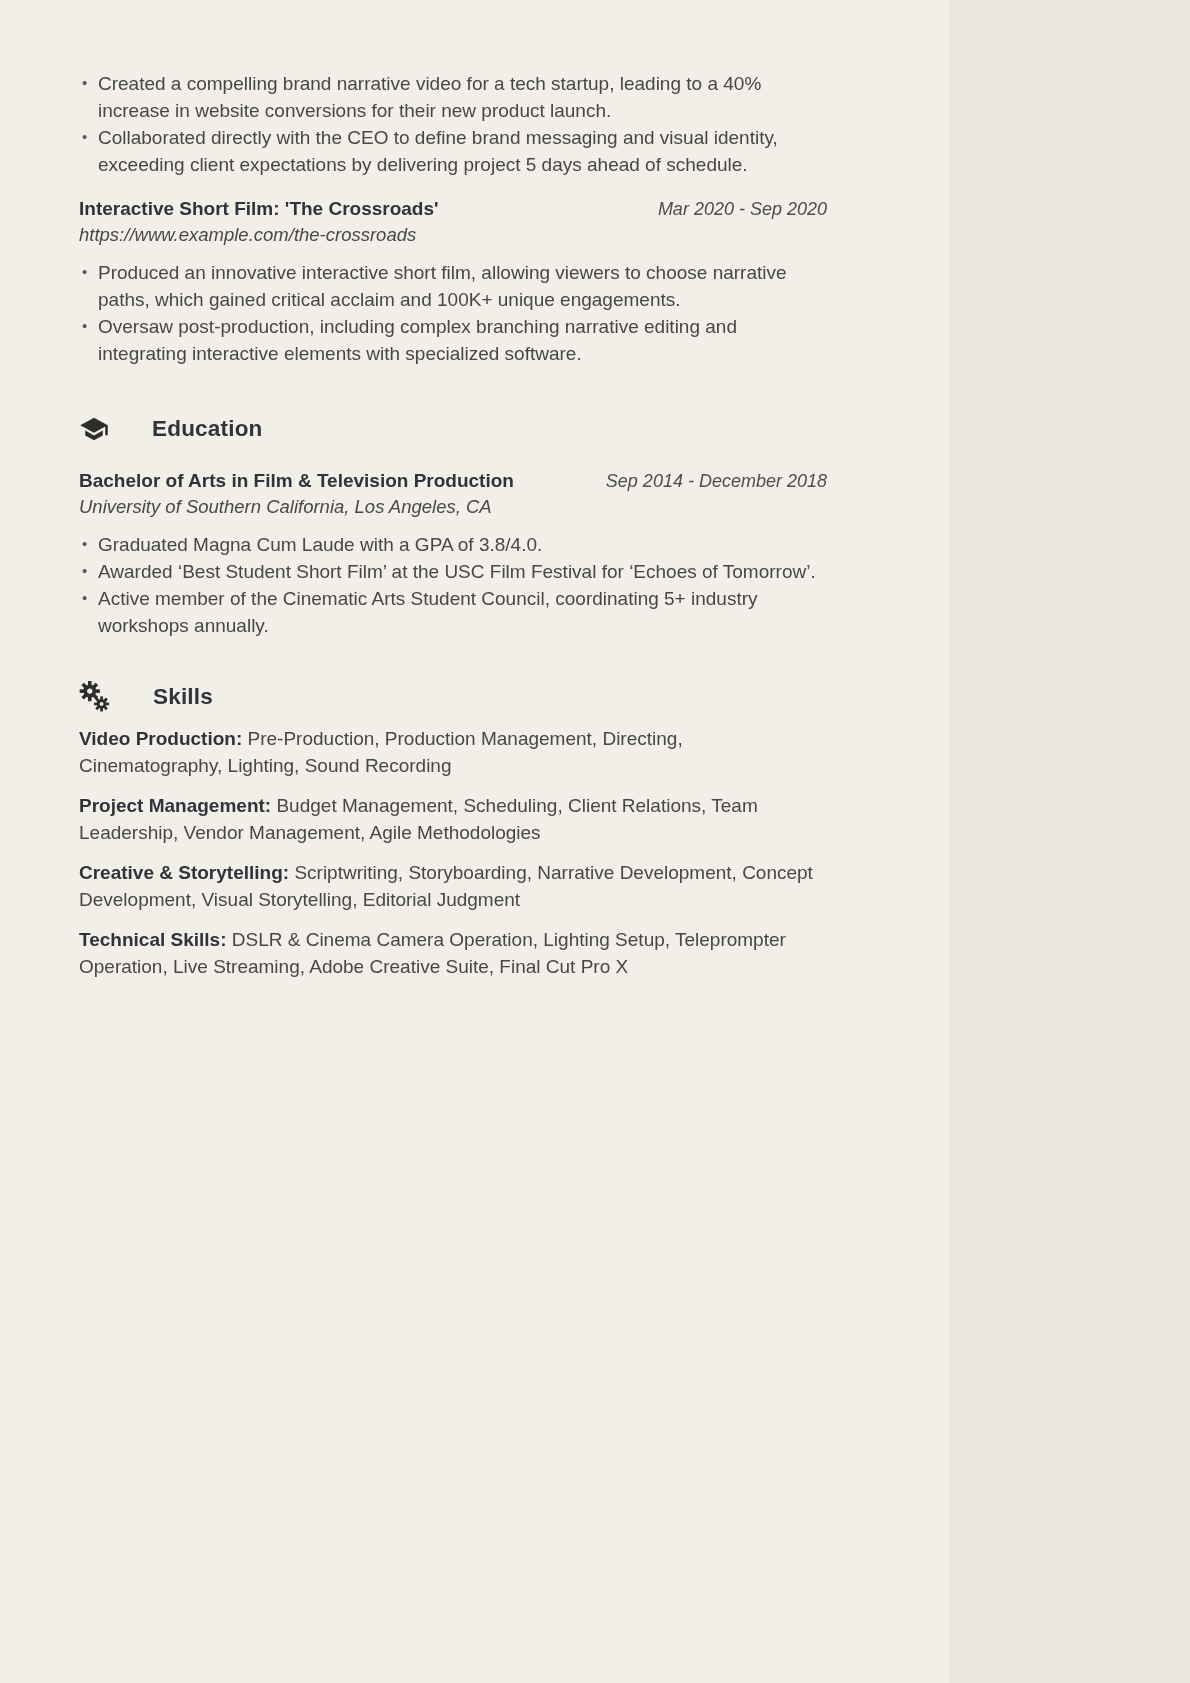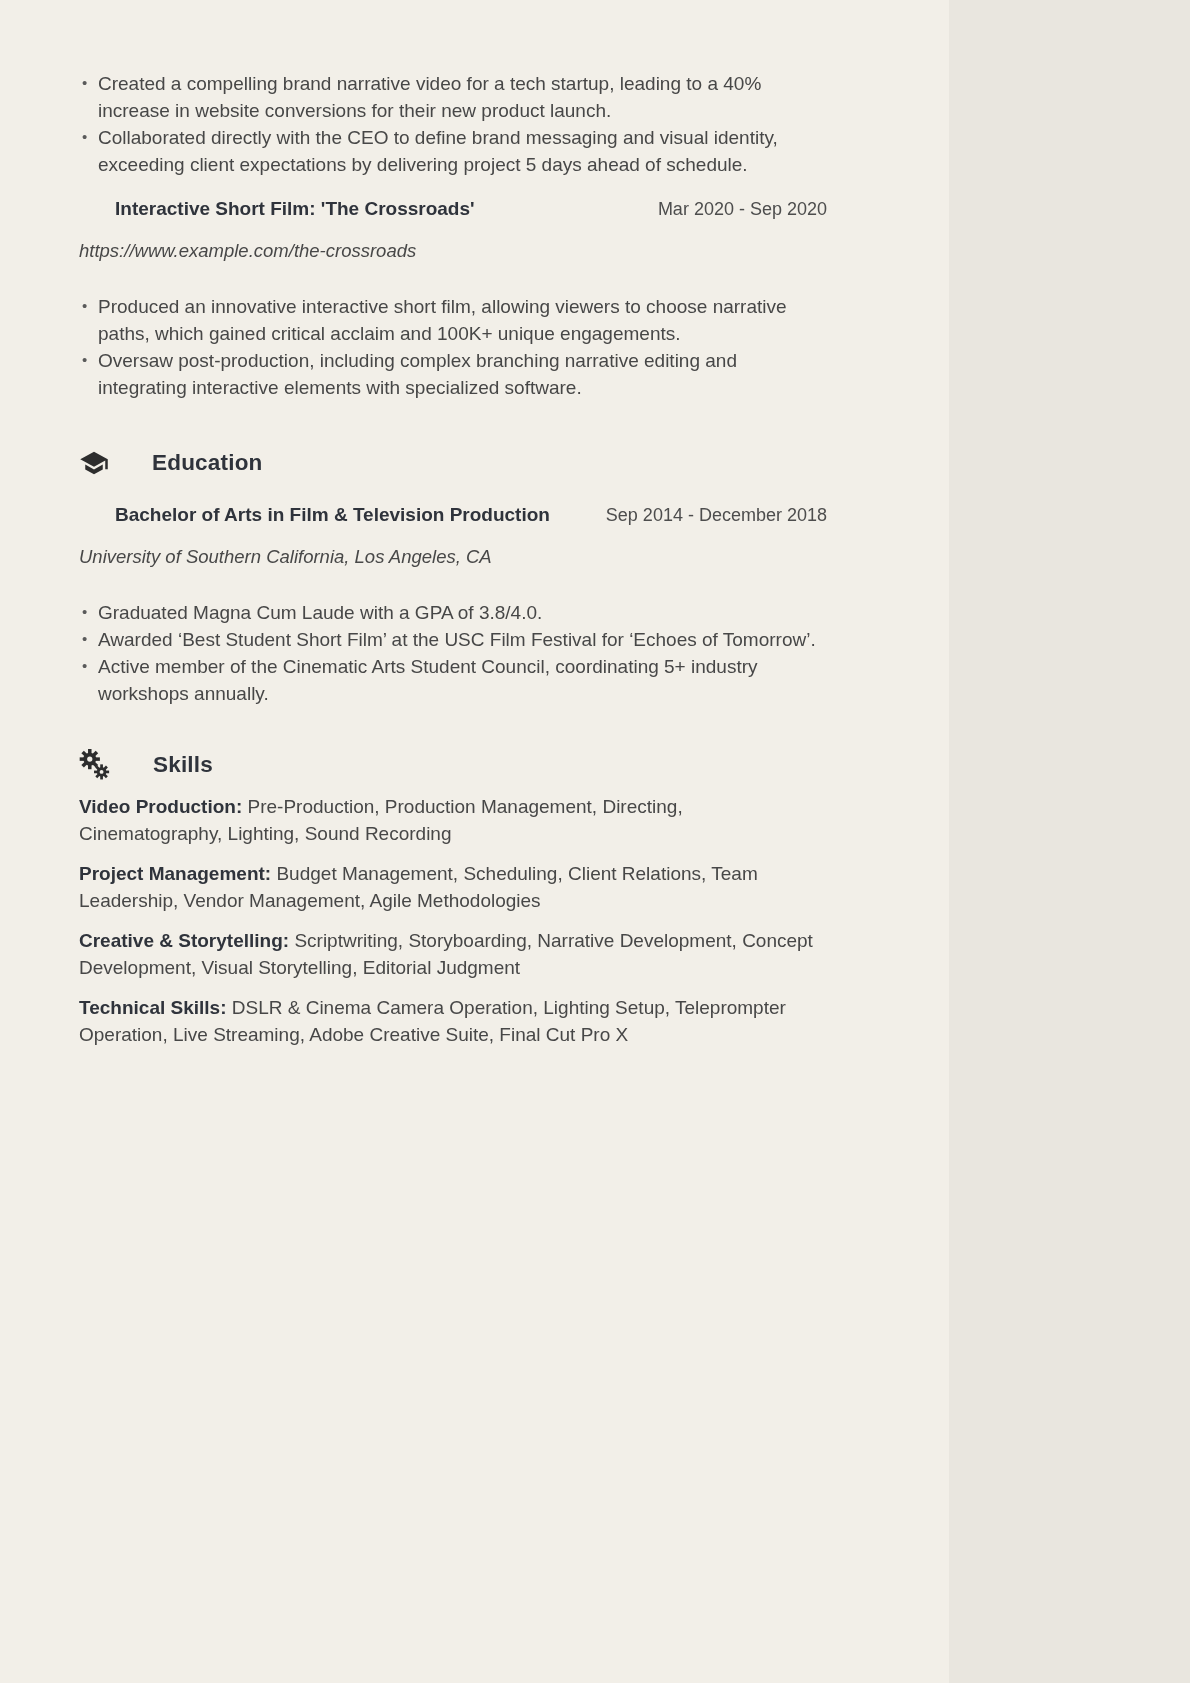--- a/index.html
+++ b/index.html
@@ -26,26 +26,25 @@
   }
   ul.bullets li::before {
     content:"\2022";
     position:absolute; left:3px; top:-1px;
     font-size:15px; color:#5a5a5a;
   }
 
   .role-row {
     display:flex; justify-content:space-between; align-items:baseline;
     margin-top:17px;
-    margin-left:36px;
   }
   .role-title { font-weight:bold; font-size:19px; line-height:27px; color:#2f333b; }
-  .role-dates { font-size:18px; color:#4d4d4d; white-space:nowrap; }
-  .url-line { margin-top:18px; font-style:italic; font-size:18.5px; color:#484848; }
-  .mt-list { margin-top:31px; }
+  .role-dates { font-style:italic; font-size:18px; color:#4d4d4d; white-space:nowrap; }
+  .url-line { margin-top:2px; font-style:italic; font-size:18.5px; color:#484848; }
+  .mt-list { margin-top:13px; }
 
   .section { margin-top:47px; }
   .section.skills { margin-top:42px; }
   .section-header { display:flex; align-items:center; gap:15px; }
   .section-header .icon { display:flex; align-items:center; }
   .section-title { font-weight:bold; font-size:22.5px; color:#2f333b; letter-spacing:0.2px;margin-left:28px; }
   .section .role-row { margin-top:23px;gap:48px; }
 
   .skill-line {
     margin-top:13px;

